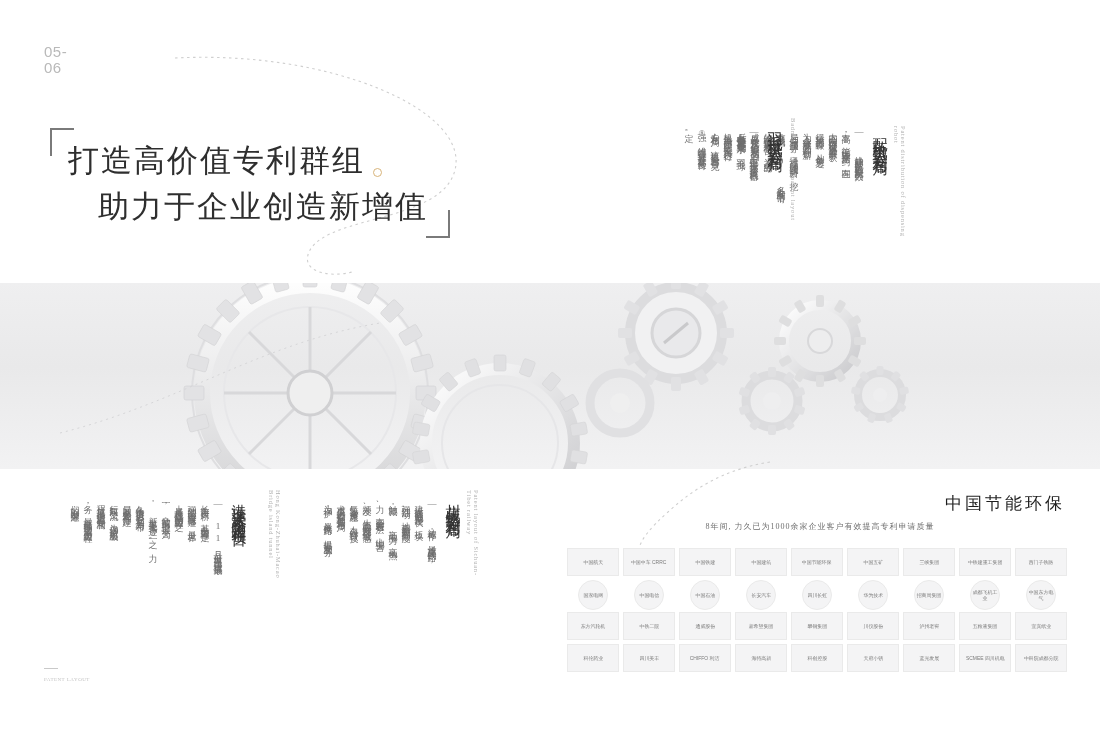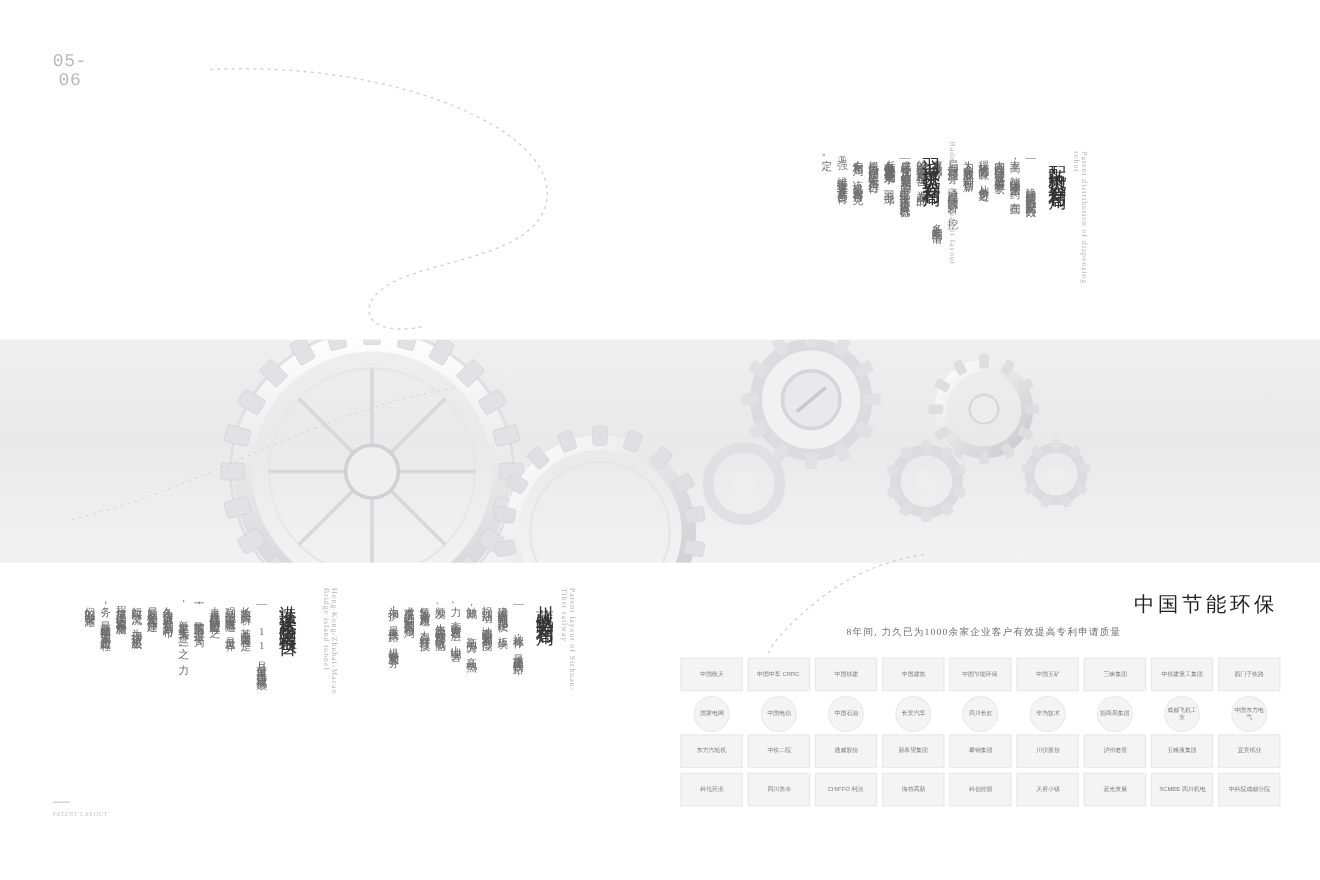--- a/index.html
+++ b/index.html
@@ -16,27 +16,27 @@
     height: 733px;
     overflow: hidden;
     background: #ffffff;
   }
 
   
   .page-num {
     position: absolute;
     left: 44px;
     top: 44px;
-    font-family: Liberation Mono, monospace;
+    font-family: Liberation Sans, sans-serif;
     font-size: 15px;
     line-height: 16px;
     color: #b9b9b9;
     letter-spacing: 0.5px;
     white-space: pre-line;
-    text-align: center;
+    text-align: left;
   }
 
   
   .headline {
     position: absolute;
     left: 50px;
     top: 128px;
     width: 400px;
     height: 110px;
   }
@@ -215,20 +215,27 @@
 
 <div id="page">
 
   <div class="page-num">05-
 06</div>
 
   <svg class="curve-svg" width="1100" height="300">
     <path d="M175,58 C330,50 470,110 455,170 C442,222 330,215 310,250 C298,272 330,278 352,272" fill="none" stroke="#cfcfcf" stroke-width="1.1" stroke-dasharray="2.5,3.5"></path>
   </svg>
 
+  <div class="headline">
+    <span class="bracket-tl"></span>
+    <span class="bracket-br"></span>
+    <div class="headline-line1">打造高价值专利群组</div>
+    <div class="headline-line2">助力于企业创造新增值</div>
+    <span class="headline-dot"></span>
+  </div>
 
   <div class="vcol vlatin" style="left:893px; top:126px; height:120px;">Patent distribution of dispensing robot</div>
   <div class="vcol vtitle" style="left:869px; top:126px; height:150px;">配药机器人专利布局</div>
 
   <div class="vcol vbody" style="left:851px; top:126px; height:145px;">— 静脉用配药机器人配药效</div>
   <div class="vcol vbody" style="left:838px; top:126px; height:145px;">率高，能保障安全用药，在国</div>
   <div class="vcol vbody" style="left:825px; top:126px; height:145px;">内高端医疗器械展会参展中获</div>
   <div class="vcol vbody" style="left:812px; top:126px; height:145px;">得较长的青睐，从创意之可</div>
   <div class="vcol vbody" style="left:799px; top:126px; height:145px;">为人企业新成立的一种创新</div>
   <div class="vcol vbody" style="left:786px; top:126px; height:145px;">局与专利布局服务，通过全面的技术分析、挖</div>

